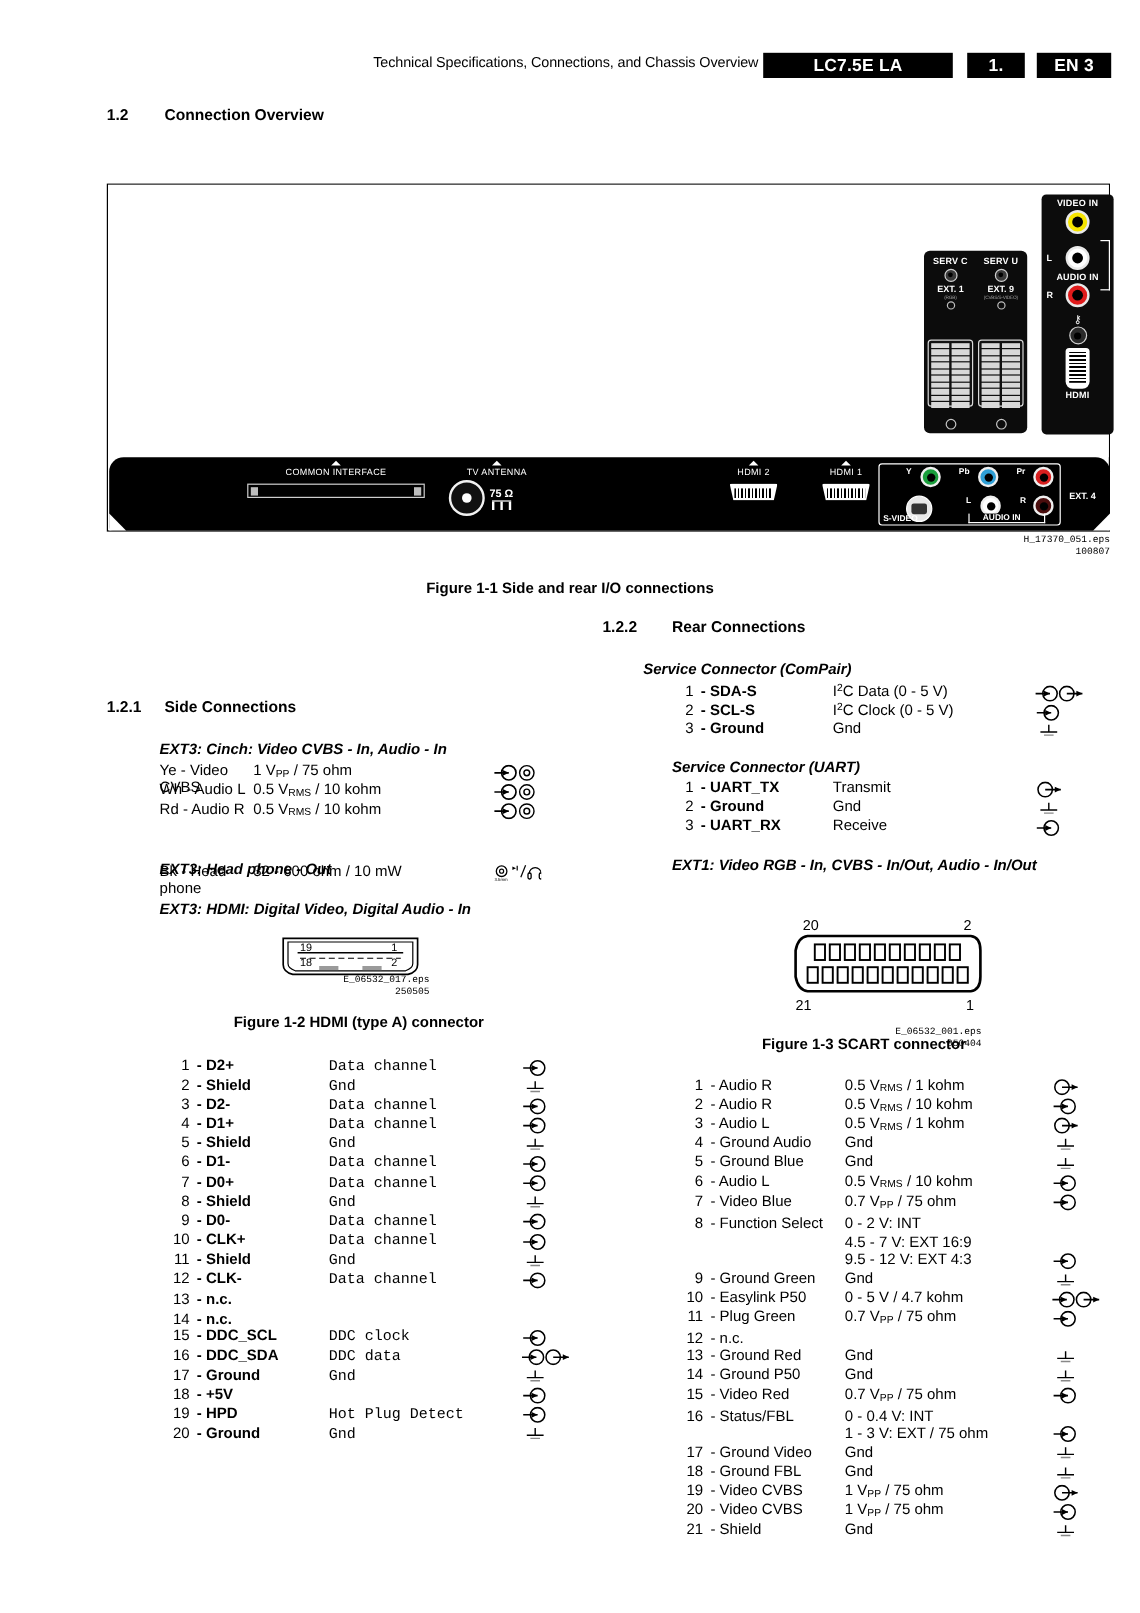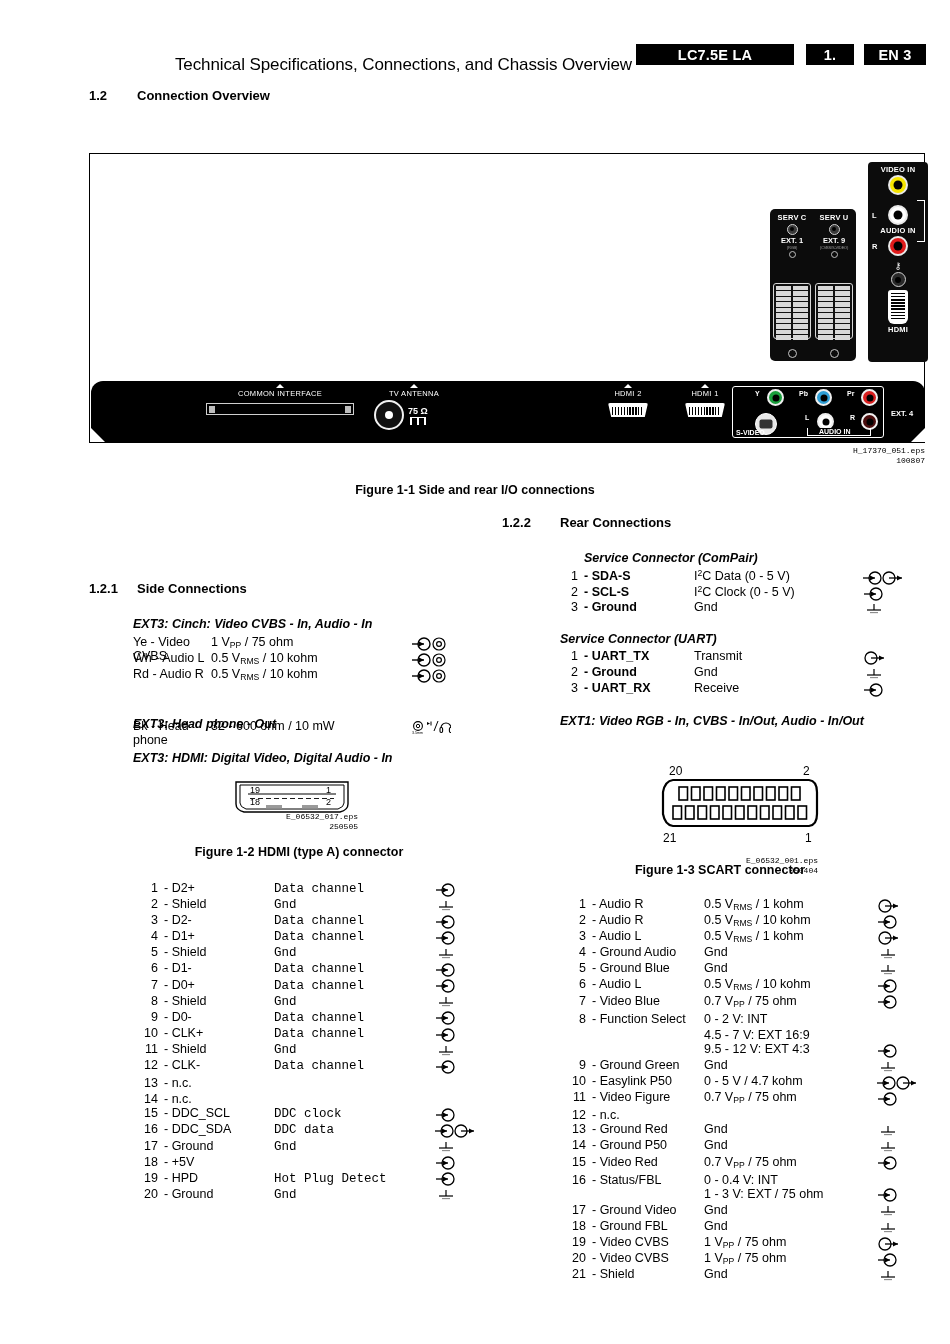--- a/index.html
+++ b/index.html
@@ -12,22 +12,22 @@
     color:#000;
     position:relative;
     overflow:hidden;
     -webkit-font-smoothing:antialiased;
   }
   .page { position:relative; width:950px; height:1344px; }
 
   
   .hdr { position:absolute; left:0; top:44px; width:950px; height:22px; }
   .hdr-title {
-    position:absolute; right:318px; top:11px;
-    font-size:17px; letter-spacing:-0.1px; white-space:nowrap;
+    position:absolute; right:318px; top:1px;
+    font-size:12px; letter-spacing:-0.1px; white-space:nowrap;
   }
   .hdr-box {
     position:absolute; top:0; height:21px;
     background:#000; color:#fff;
     font-weight:bold; font-size:14.5px;
     display:flex; align-items:center; justify-content:center;
     letter-spacing:0.2px;
   }
   #hdr-chassis { left:636px; width:158px; }
   #hdr-chapter { left:806px; width:48px; }
@@ -174,21 +174,21 @@
   
   .tbl.cinch .c-pin{width:0;padding-right:0;}
   .tbl.cinch .c-name{width:78px;}
   .tbl.cinch .c-desc{width:200px;}
   
   .tbl.scart .c-pin{width:24px;}
   .tbl.scart .c-name{width:112px;}
   .tbl.scart .c-desc{width:172px;}
   
   .tbl.hdmi .c-pin{width:24px;}
-  .tbl.hdmi .c-name{width:110px;}
+  .tbl.hdmi .c-name{width:110px;font-weight:bold;}
   .tbl.hdmi .c-desc{width:160px;font-family:Liberation Mono, monospace;}
   
   .tbl.svc .c-pin{width:24px;}
   .tbl.svc .c-name{width:110px;font-weight:bold;}
   .tbl.svc .c-desc{width:168px;}
 
   sub{font-size:8.6px; vertical-align:-0.18em;}
   sup{font-size:8.6px; vertical-align:0.45em;}
 
   
@@ -677,21 +677,21 @@
               <line x1="12" y1="2" x2="12" y2="8" stroke="#000" stroke-width="1.2"></line>
               <line x1="5" y1="8" x2="19" y2="8" stroke="#000" stroke-width="1.2"></line>
               <line x1="8" y1="10.6" x2="16" y2="10.6" stroke="#888" stroke-width="1.1"></line>
             </svg></span></div>
       </div>
     </div>
 
   <div class="sec-num" style="left:502px; top:515px;">1.2.2</div>
   <div class="sec-name" style="left:560px; top:515px;">Rear Connections</div>
 
-  <div class="grp-title" style="left:584px; top:551px;">Service Connector (ComPair)</div>
+  <div class="grp-title" style="left:536px; top:551px;">Service Connector (ComPair)</div>
   <div class="tbl svc" style="left:560px; top:568px;">
       <div class="trow">
         <div class="c-pin">1</div>
         <div class="c-name">- SDA-S</div>
         <div class="c-desc">I<sup>2</sup>C Data (0 - 5 V)</div>
         <div class="c-sym"><span class="sym"><svg width="42" height="14" viewBox="0 0 42 14">
               <circle cx="13" cy="7" r="6" fill="none" stroke="#000" stroke-width="1.3"></circle>
               <line x1="1" y1="7" x2="13" y2="7" stroke="#000" stroke-width="1.3"></line>
               <polygon points="13,7 8,4.6 8,9.4" fill="#000"></polygon>
               <circle cx="27" cy="7" r="6" fill="none" stroke="#000" stroke-width="1.3"></circle>
@@ -906,21 +906,21 @@
               <circle cx="13" cy="7" r="6" fill="none" stroke="#000" stroke-width="1.3"></circle>
               <line x1="1" y1="7" x2="13" y2="7" stroke="#000" stroke-width="1.3"></line>
               <polygon points="13,7 8,4.6 8,9.4" fill="#000"></polygon>
               <circle cx="27" cy="7" r="6" fill="none" stroke="#000" stroke-width="1.3"></circle>
               <line x1="27" y1="7" x2="40" y2="7" stroke="#000" stroke-width="1.3"></line>
               <polygon points="40,7 35,4.6 35,9.4" fill="#000"></polygon>
             </svg></span></div>
       </div>
       <div class="trow">
         <div class="c-pin">11</div>
-        <div class="c-name">- Video Figure</div>
+        <div class="c-name">- Plug Green</div>
         <div class="c-desc">0.7 V<sub>PP</sub> / 75 ohm</div>
         <div class="c-sym"><span class="sym"><svg width="24" height="14" viewBox="0 0 24 14">
               <circle cx="14" cy="7" r="6" fill="none" stroke="#000" stroke-width="1.3"></circle>
               <line x1="2" y1="7" x2="14" y2="7" stroke="#000" stroke-width="1.3"></line>
               <polygon points="14,7 9,4.6 9,9.4" fill="#000"></polygon>
             </svg></span></div>
       </div>
       <div class="trow">
         <div class="c-pin">12</div>
         <div class="c-name">- n.c.</div>

